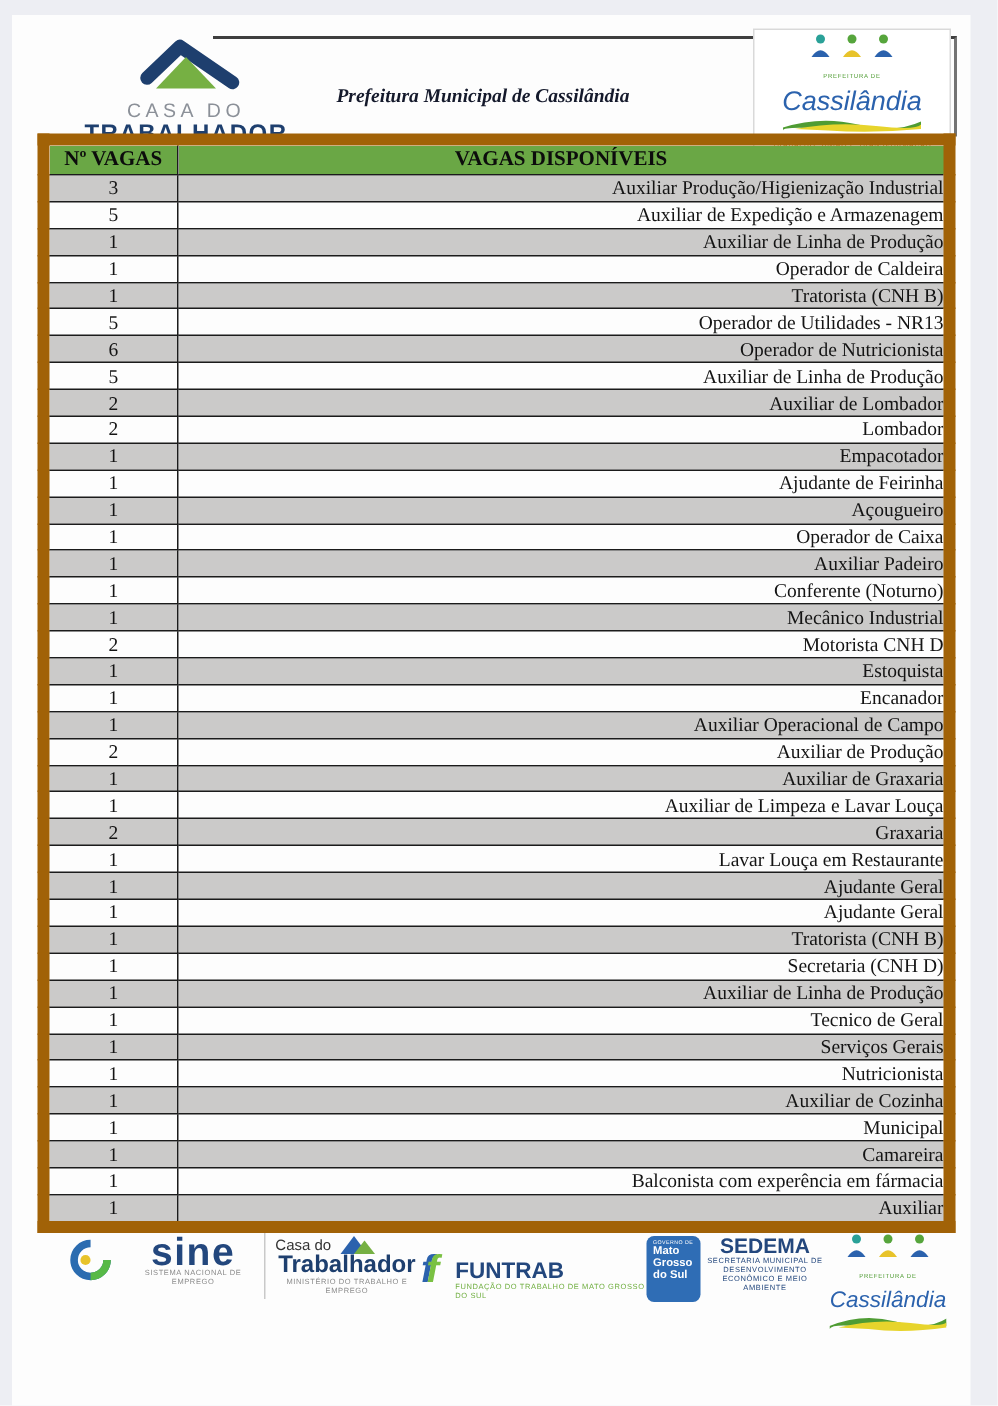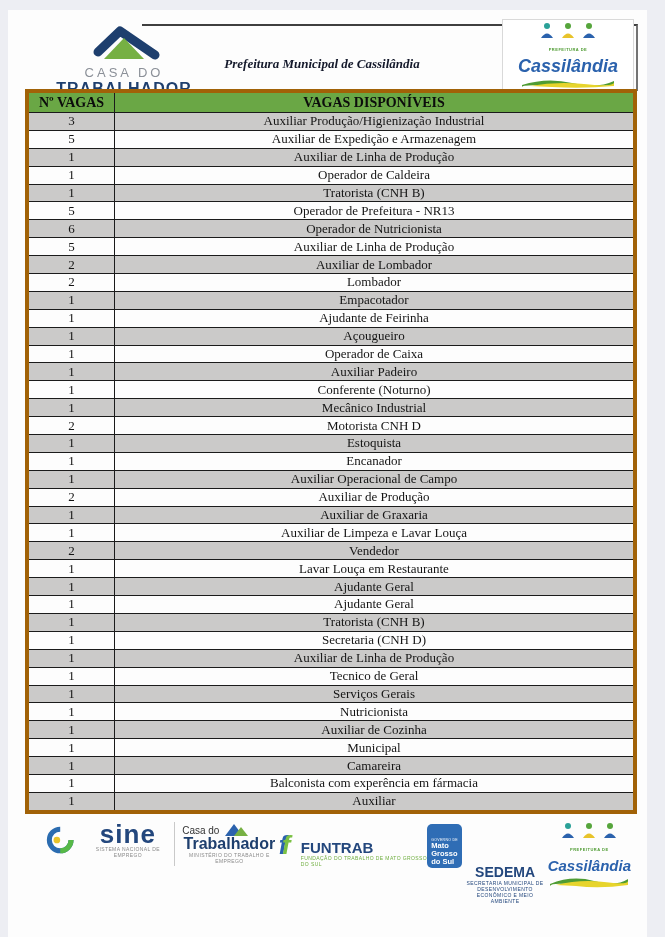--- a/index.html
+++ b/index.html
@@ -29,40 +29,40 @@
   }
   .org-lines{
     flex:1;text-align:center;padding-top:9px;
     font-weight:bold;font-style:italic;font-size:13px;line-height:17px;color:#14192b;
   }
   .cassi-top{
     width:132px;box-sizing:border-box;margin:3px 2px 2px 0;
     border:1px solid #d9d9d9;background:#fff;
     text-align:center;padding-top:2px;
   }
-  .cassi-name{font-family:"Liberation Sans",sans-serif;font-size:18px;font-weight:bold;font-style:italic;color:#2b62ad;line-height:16px;position:relative;}
+  .cassi-name{font-family:"Liberation Sans",sans-serif;font-size:18px;font-weight:normal;font-style:italic;color:#2b62ad;line-height:16px;position:relative;}
   .cassi-pre{display:block;font-size:4px;color:#4f9c33;font-style:normal;letter-spacing:.5px;}
   .cassi-tagline{font-family:"Liberation Sans",sans-serif;font-size:4.5px;color:#c8872d;letter-spacing:.6px;margin-top:1px;}
 
   
   table.vagas{
     position:absolute;left:17px;top:79px;width:612px;
     border-collapse:collapse;table-layout:fixed;
-    border:4px solid #a16207;
+    border:8px solid #a16207;
   }
   table.vagas th,table.vagas td{
     border:1px solid #1b1b1b;overflow:hidden;white-space:nowrap;padding:0;
   }
   table.vagas thead th{
     background:#6aa745;height:19px;font-size:14px;font-weight:bold;color:#0c0c0c;
   }
   th.col-num{width:85px;}
   table.vagas tbody td{height:16.9px;font-size:13px;color:#141414;}
   td.c-num{text-align:center;}
-  td.c-title{padding-left:6px;text-align:center;}
+  td.c-title{padding-left:6px;text-align:right;}
   tr.shade td{background:#cbcac9;}
 
   
   .footer{
     position:absolute;left:38px;top:812px;width:585px;height:75px;
     display:flex;align-items:flex-start;justify-content:space-between;
     font-family:"Liberation Sans",sans-serif;
   }
   .flogo{text-align:center;}
   .sine-wrap{display:flex;align-items:center;gap:14px;}
@@ -72,25 +72,25 @@
   .casa-f .cd{font-size:10px;color:#333;text-align:left;line-height:10px;display:flex;gap:4px;align-items:flex-end;}
   .casa-f .tb{font-size:16px;font-weight:bold;color:#1e3f6e;line-height:16px;}
   .funtrab{display:flex;align-items:center;gap:4px;}
   .funtrab .nm{font-size:15px;font-weight:bold;color:#23477d;line-height:14px;text-align:left;margin-top:19px;}
   .funtrab .tiny{color:#6fae3f;text-align:left;}
   .semadesc{width:86px;}
   .semadesc .nm{font-size:11px;font-weight:bold;color:#23477d;}
   .semadesc .tiny{color:#23477d;line-height:6px;}
   .govms{
     width:40px;height:44px;background:#2f6db5;border-radius:5px;
-    color:#fff;text-align:left;padding:14px 4px;box-sizing:border-box;margin-top:2px;
+    color:#fff;text-align:left;padding:2px 4px;box-sizing:border-box;margin-top:2px;
   }
   .govms .pre{font-size:3.5px;letter-spacing:.3px;}
   .govms .nm{font-size:7.5px;font-weight:bold;line-height:8px;}
-  .sedema{width:100px;margin-top:42px;}
+  .sedema{width:100px;}
   .sedema .nm{font-size:14px;font-weight:bold;color:#23477d;}
   .sedema .tiny{color:#23477d;line-height:6px;}
   .cassi-foot{width:90px;}
   .cassi-foot .cassi-name{font-size:15px;}
 </style>
 </head>
 <body>
 
 <div class="page">
 
@@ -151,21 +151,21 @@
         <tr>
     <td class="c-num">1</td>
     <td class="c-title">Operador de Caldeira</td>
   </tr>
         <tr class="shade">
     <td class="c-num">1</td>
     <td class="c-title">Tratorista (CNH B)</td>
   </tr>
         <tr>
     <td class="c-num">5</td>
-    <td class="c-title">Operador de Prefeitura - NR13</td>
+    <td class="c-title">Operador de Utilidades - NR13</td>
   </tr>
         <tr class="shade">
     <td class="c-num">6</td>
     <td class="c-title">Operador de Nutricionista</td>
   </tr>
         <tr>
     <td class="c-num">5</td>
     <td class="c-title">Auxiliar de Linha de Produção</td>
   </tr>
         <tr class="shade">
@@ -227,21 +227,21 @@
         <tr class="shade">
     <td class="c-num">1</td>
     <td class="c-title">Auxiliar de Graxaria</td>
   </tr>
         <tr>
     <td class="c-num">1</td>
     <td class="c-title">Auxiliar de Limpeza e Lavar Louça</td>
   </tr>
         <tr class="shade">
     <td class="c-num">2</td>
-    <td class="c-title">Vendedor</td>
+    <td class="c-title">Graxaria</td>
   </tr>
         <tr>
     <td class="c-num">1</td>
     <td class="c-title">Lavar Louça em Restaurante</td>
   </tr>
         <tr class="shade">
     <td class="c-num">1</td>
     <td class="c-title">Ajudante Geral</td>
   </tr>
         <tr>

